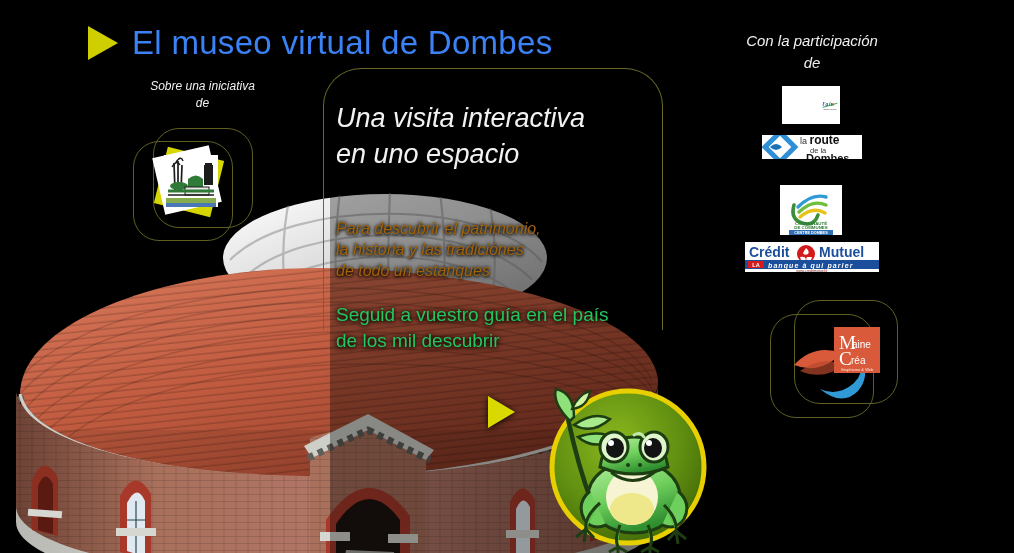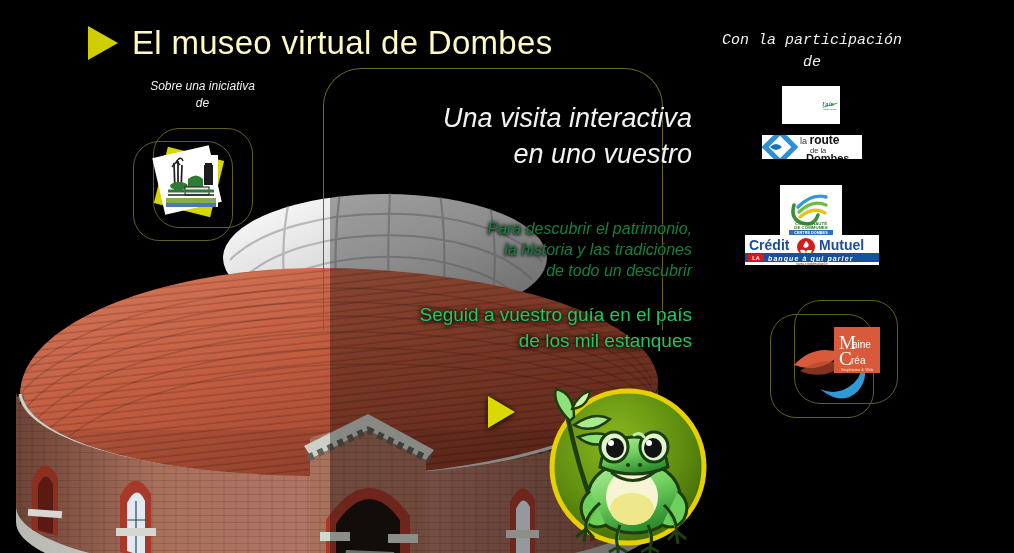--- a/index.html
+++ b/index.html
@@ -23,21 +23,21 @@
     position: absolute; left: 88px; top: 24px;
     display: flex; align-items: center; gap: 14px;
   }
   #play-title {
     width: 0; height: 0;
     border-left: 30px solid #cfcf00;
     border-top: 17px solid transparent;
     border-bottom: 17px solid transparent;
   }
   #title-text {
-    color: #fef9c3;
+    color: #3b82f6;
     font-size: 33px;
     font-weight: 400;
     letter-spacing: .3px;
     white-space: nowrap;
   }
 
   
   #building { position: absolute; left: -10px; top: 180px; width: 700px; height: 400px; }
   #building svg { display:block; }
 
@@ -45,31 +45,31 @@
   #main-panel {
     position: absolute; left: 323px; top: 68px;
     width: 340px; height: 262px;
     border: 1px solid #6a6a28;
     border-radius: 38px;
     border-bottom: none;
     border-bottom-left-radius: 0; border-bottom-right-radius: 0;
     pointer-events: none;
   }
 
-  .panel-text { position: absolute; width: 369px; left: 323px; text-align: right; }
+  .panel-text { position: absolute; width: 369px; left: 336px; text-align: left; }
 
   #headline {
     top: 100px;
     color: #f2f2f2;
     font-size: 27px; font-style: italic; line-height: 1.34;
     text-shadow: 0 1px 3px #000;
   }
   #subhead {
     top: 218px;
-    color: #15803d;
+    color: #a16207;
     font-size: 16px; font-style: italic; line-height: 1.32;
     text-shadow: 0 1px 3px #000, 0 0 4px #000;
   }
   #cta {
     top: 302px;
     color: #22c55e;
     font-size: 19px; line-height: 1.38;
     text-shadow: 0 1px 4px #000, 0 0 6px #000;
   }
 
@@ -91,32 +91,32 @@
 
   #assoc-logo {
     position: absolute; left: 152px; top: 141px;
     width: 78px; height: 78px;
   }
 
   
   #right-caption {
     position: absolute; left: 712px; top: 30px; width: 200px;
     text-align: center;
-    color: #f0f0f0; font-size: 15px; font-style: italic; line-height: 1.45; font-family: Liberation Mono, monospace;
+    color: #f0f0f0; font-size: 15px; font-style: italic; line-height: 1.45;
   }
   .partner-logo {
     position: absolute;
     background: #fff;
     display: flex; align-items: center; justify-content: center;
     overflow: hidden;
   }
   #logo-ain    { left: 782px; top: 86px;  width: 58px;  height: 38px; padding-left: 38px; }
   #logo-route  { left: 762px; top: 135px; width: 100px; height: 24px; }
   #logo-cc     { left: 780px; top: 185px; width: 62px;  height: 50px; }
-  #logo-cm     { left: 745px; top: 235px; width: 134px; height: 30px; }
+  #logo-cm     { left: 745px; top: 242px; width: 134px; height: 30px; }
 
   #dev-caption {
     position: absolute; left: 690px; top: 287px; width: 185px;
     text-align: center;
     color: #f0f0f0; font-size: 16px; font-style: italic; line-height: 1.4;
   }
   #dev-frames { left: 770px; top: 300px; width: 140px; height: 120px; }
   #dev-frames .f1 { left: 0; top: 14px; width: 104px; height: 104px; }
   #dev-frames .f2 { left: 24px; top: 0; width: 104px; height: 104px; }
 
@@ -278,32 +278,32 @@
 
   <div id="title-row">
     <div id="play-title"></div>
     <div id="title-text">El museo virtual de Dombes</div>
   </div>
 
   <div id="main-panel"></div>
 
   <div class="panel-text" id="headline">
     <div class="nowrap">Una visita interactiva</div>
-    <div class="nowrap">en uno vuestro</div>
+    <div class="nowrap">en uno espacio</div>
   </div>
 
   <div class="panel-text" id="subhead">
     <div class="nowrap">Para descubrir el patrimonio,</div>
     <div class="nowrap">la historia y las tradiciónes</div>
-    <div class="nowrap">de todo un descubrir</div>
+    <div class="nowrap">de todo un estanques</div>
   </div>
 
   <div class="panel-text" id="cta">
     <div class="nowrap">Seguid a vuestro guía en el país</div>
-    <div class="nowrap">de los mil estanques</div>
+    <div class="nowrap">de los mil descubrir</div>
   </div>
 
   <div id="left-caption">
     <div>Sobre una iniciativa</div>
     <div>de</div>
   </div>
 
   <div class="frame-pair" id="left-frames">
     <div class="frame-box f1"></div>
     <div class="frame-box f2"></div>

